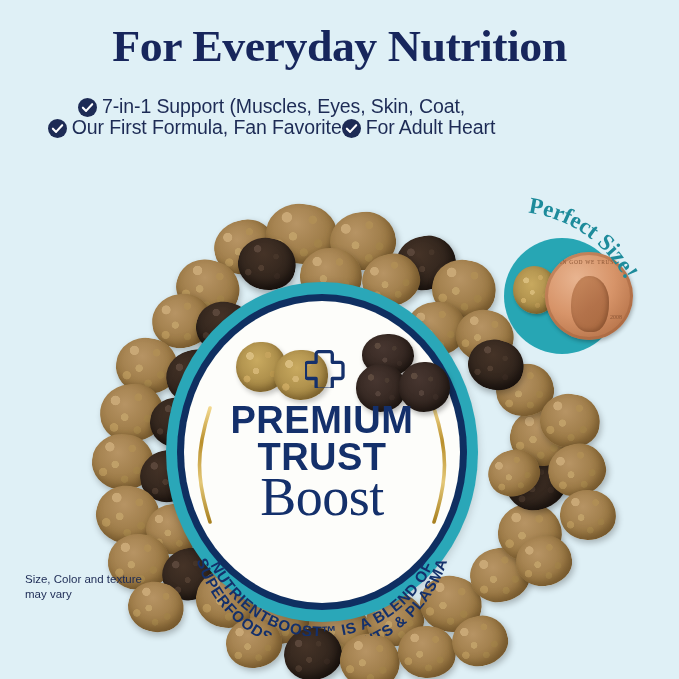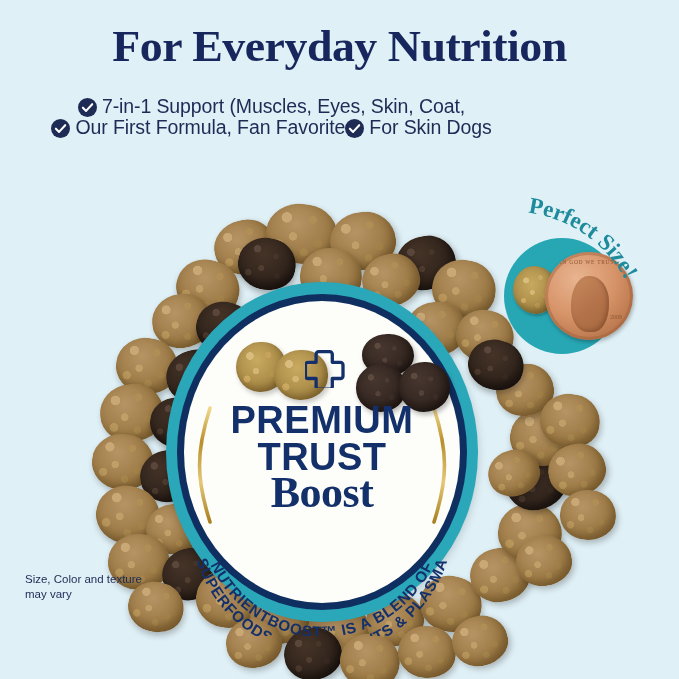--- a/index.html
+++ b/index.html
@@ -237,22 +237,22 @@
   }
   .l-with {
     font-size: 26px;
     font-weight: bold;
     letter-spacing: -0.2px;
     line-height: 1.25;
     margin-top: 2px;
   }
   .l-boost {
     font-family: "Liberation Serif", serif;
-    font-weight: bold;
-    font-size: 44px;
+    font-weight: normal;
+    font-size: 54px;
     line-height: 0.95;
     letter-spacing: -0.5px;
     margin-top: -4px;
   }
   #curve { position: absolute; left: 0; top: 0; }
   #curve text {
     font-family: "Liberation Sans", sans-serif;
     font-weight: bold;
     font-size: 15.2px;
     letter-spacing: 0.7px;
@@ -300,21 +300,21 @@
         </span>
         <span class="b-txt">Our First Formula, Fan Favorite</span>
       </span>
       <span style="display:flex;align-items:center">
         <span class="check">
           <svg width="19" height="19" viewBox="0 0 19 19">
             <circle cx="9.5" cy="9.5" r="9.5" fill="#1d2b55"></circle>
             <path d="M4.9 9.7 L8.1 12.9 L14.2 6.2" fill="none" stroke="#ffffff" stroke-width="2.1" stroke-linecap="round" stroke-linejoin="round"></path>
           </svg>
         </span>
-        <span class="b-txt">For Skin Dogs</span>
+        <span class="b-txt">For Adult Heart</span>
       </span>
     </div>
 
   </div>
 
   <div id="pile">
       <div class="kb" style="left: 214px; top: 22px; width: 62px; height: 54px; transform: rotate(-12deg); border-radius: 50% 47% 53% 49% / 51% 53% 47% 49%; background: radial-gradient(circle at 26% 26%, rgb(201, 168, 118) 0px, rgb(201, 168, 118) 7%, transparent 8%), radial-gradient(circle at 62% 24%, rgb(176, 142, 85) 0px, rgb(176, 142, 85) 6%, transparent 7%), radial-gradient(circle at 38% 56%, rgb(192, 160, 104) 0px, rgb(192, 160, 104) 7%, transparent 8%), radial-gradient(circle at 74% 62%, rgb(163, 131, 74) 0px, rgb(163, 131, 74) 6%, transparent 7%), radial-gradient(circle at 20% 72%, rgb(185, 151, 92) 0px, rgb(185, 151, 92) 6%, transparent 7%), radial-gradient(circle at 56% 80%, rgb(168, 136, 78) 0px, rgb(168, 136, 78) 6%, transparent 7%), radial-gradient(at 40% 34%, rgb(183, 148, 100) 0%, rgb(156, 122, 70) 58%, rgb(125, 94, 51) 100%); box-shadow: rgba(80, 58, 22, 0.42) -4px -5px 9px inset, rgba(0, 0, 0, 0.25) 2px 3px 6px;"></div>
       <div class="kb" style="left: 266px; top: 6px; width: 72px; height: 60px; transform: rotate(8deg); border-radius: 50% 47% 53% 49% / 51% 53% 47% 49%; background: radial-gradient(circle at 26% 26%, rgb(201, 168, 118) 0px, rgb(201, 168, 118) 7%, transparent 8%), radial-gradient(circle at 62% 24%, rgb(176, 142, 85) 0px, rgb(176, 142, 85) 6%, transparent 7%), radial-gradient(circle at 38% 56%, rgb(192, 160, 104) 0px, rgb(192, 160, 104) 7%, transparent 8%), radial-gradient(circle at 74% 62%, rgb(163, 131, 74) 0px, rgb(163, 131, 74) 6%, transparent 7%), radial-gradient(circle at 20% 72%, rgb(185, 151, 92) 0px, rgb(185, 151, 92) 6%, transparent 7%), radial-gradient(circle at 56% 80%, rgb(168, 136, 78) 0px, rgb(168, 136, 78) 6%, transparent 7%), radial-gradient(at 40% 34%, rgb(183, 148, 100) 0%, rgb(156, 122, 70) 58%, rgb(125, 94, 51) 100%); box-shadow: rgba(80, 58, 22, 0.42) -4px -5px 9px inset, rgba(0, 0, 0, 0.25) 2px 3px 6px;"></div>
       <div class="kb" style="left: 330px; top: 14px; width: 66px; height: 58px; transform: rotate(-6deg); border-radius: 50% 47% 53% 49% / 51% 53% 47% 49%; background: radial-gradient(circle at 26% 26%, rgb(201, 168, 118) 0px, rgb(201, 168, 118) 7%, transparent 8%), radial-gradient(circle at 62% 24%, rgb(176, 142, 85) 0px, rgb(176, 142, 85) 6%, transparent 7%), radial-gradient(circle at 38% 56%, rgb(192, 160, 104) 0px, rgb(192, 160, 104) 7%, transparent 8%), radial-gradient(circle at 74% 62%, rgb(163, 131, 74) 0px, rgb(163, 131, 74) 6%, transparent 7%), radial-gradient(circle at 20% 72%, rgb(185, 151, 92) 0px, rgb(185, 151, 92) 6%, transparent 7%), radial-gradient(circle at 56% 80%, rgb(168, 136, 78) 0px, rgb(168, 136, 78) 6%, transparent 7%), radial-gradient(at 40% 34%, rgb(183, 148, 100) 0%, rgb(156, 122, 70) 58%, rgb(125, 94, 51) 100%); box-shadow: rgba(80, 58, 22, 0.42) -4px -5px 9px inset, rgba(0, 0, 0, 0.25) 2px 3px 6px;"></div>
       <div class="kb" style="left: 238px; top: 40px; width: 58px; height: 52px; transform: rotate(14deg); border-radius: 50% 47% 53% 49% / 51% 53% 47% 49%; background: radial-gradient(circle at 28% 26%, rgb(90, 70, 58) 0px, rgb(90, 70, 58) 6%, transparent 7%), radial-gradient(circle at 62% 32%, rgb(70, 53, 41) 0px, rgb(70, 53, 41) 5%, transparent 6%), radial-gradient(circle at 42% 60%, rgb(80, 61, 48) 0px, rgb(80, 61, 48) 6%, transparent 7%), radial-gradient(circle at 72% 68%, rgb(58, 43, 34) 0px, rgb(58, 43, 34) 5%, transparent 6%), radial-gradient(circle at 22% 74%, rgb(76, 58, 46) 0px, rgb(76, 58, 46) 5%, transparent 6%), radial-gradient(at 40% 32%, rgb(69, 51, 39) 0%, rgb(48, 36, 28) 60%, rgb(32, 23, 20) 100%); box-shadow: rgba(10, 6, 4, 0.55) -4px -5px 9px inset, rgba(0, 0, 0, 0.3) 2px 3px 6px;"></div>

